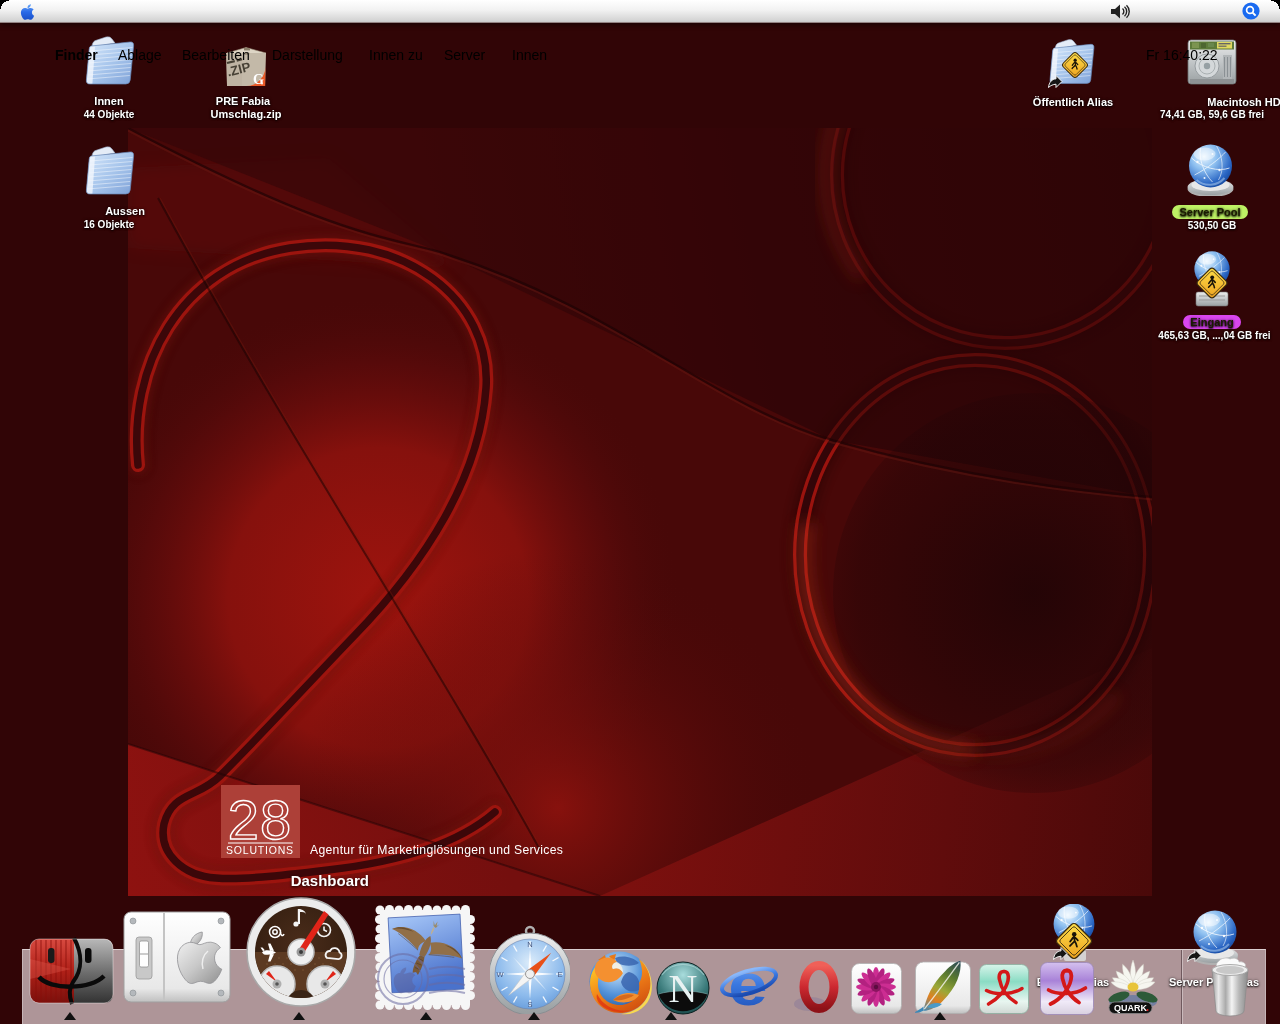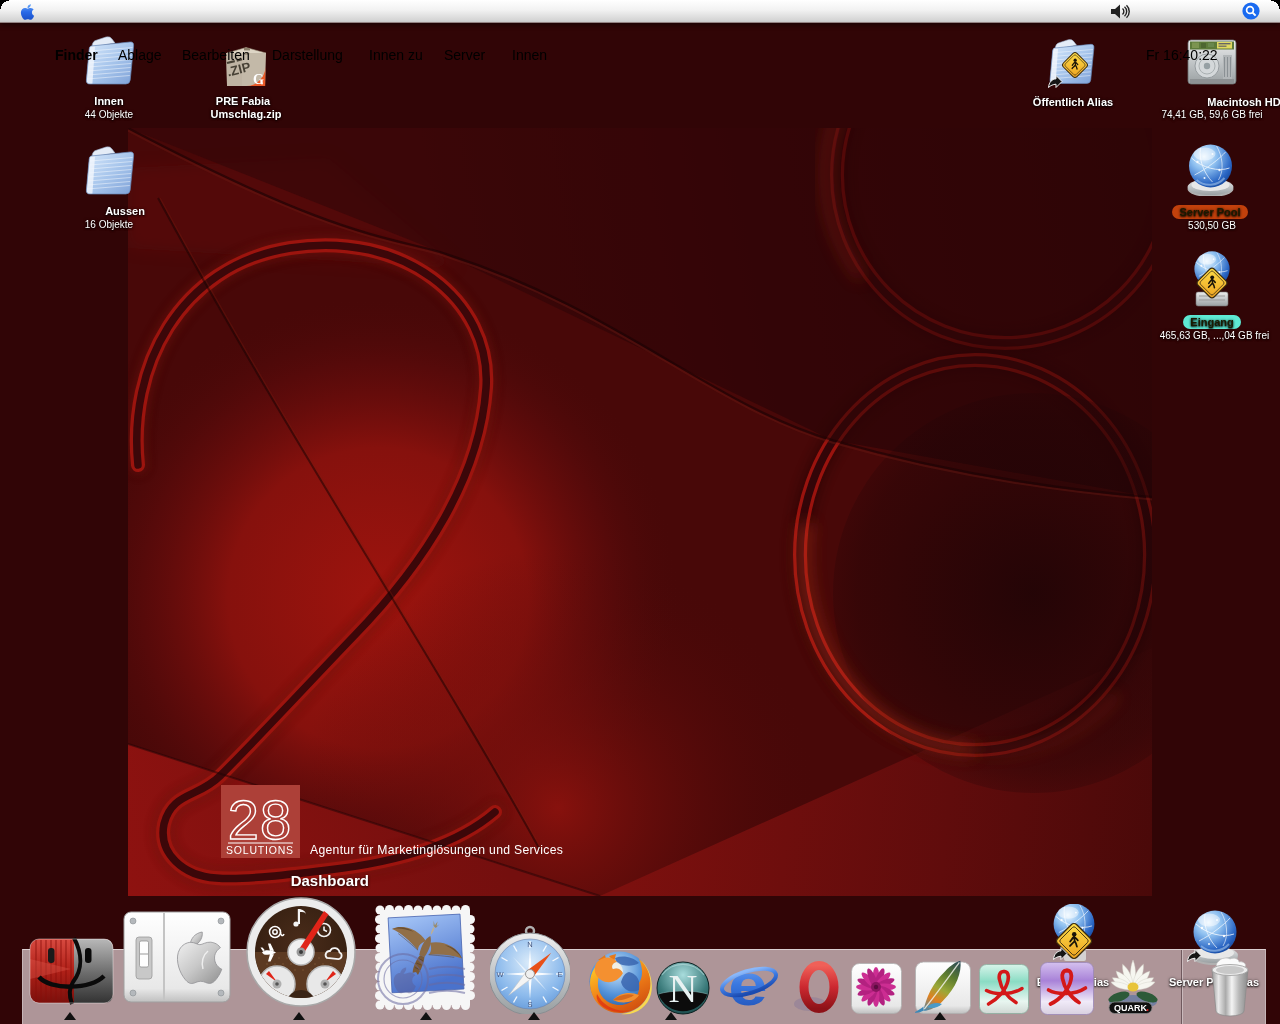--- a/index.html
+++ b/index.html
@@ -5,21 +5,21 @@
 html,body{margin:0;padding:0;}
 body{width:1280px;height:1024px;overflow:hidden;background:#310506;font-family:"Liberation Sans",sans-serif;position:relative;-webkit-font-smoothing:antialiased;}
 #wall{position:absolute;left:128px;top:128px;width:1024px;height:768px;}
 #menubar{position:absolute;left:0;top:0;width:1280px;height:22px;background:linear-gradient(#ffffff,#f2f2f2 45%,#d6d6d6 90%,#cccccc);border-bottom:1px solid rgba(60,30,30,.55);box-shadow:0 2px 5px rgba(0,0,0,.45);z-index:50;}
 .mi{position:absolute;top:3px;font-size:14px;color:#000;margin-top:44px;}
 .corner{position:absolute;width:9px;height:9px;z-index:60;}
 #ctl{left:0;top:0;background:radial-gradient(circle at 100% 100%,rgba(0,0,0,0) 8px,#000 8px);}
 #ctr{right:0;top:0;background:radial-gradient(circle at 0% 100%,rgba(0,0,0,0) 8px,#000 8px);}
 .dicon{position:absolute;z-index:10;}
 .dlab{position:absolute;z-index:10;color:#fff;font-size:11px;font-weight:bold;text-align:center;text-shadow:0 1px 2px rgba(0,0,0,.95),0 0 3px rgba(0,0,0,.6);white-space:nowrap;}
-.dinfo{position:absolute;z-index:10;color:#fff;font-size:10px;font-weight:normal;text-align:center;text-shadow:0 1px 2px rgba(0,0,0,.95),0 0 3px rgba(0,0,0,.6);white-space:nowrap;}
+.dinfo{position:absolute;z-index:10;color:#fff;font-size:10px;font-weight:bold;text-align:center;text-shadow:0 1px 2px rgba(0,0,0,.95),0 0 3px rgba(0,0,0,.6);white-space:nowrap;}
 .pill{display:inline-block;padding:0 7px;border-radius:8px;color:#1a1a00;height:14px;line-height:14px;}
 #dockbg{position:absolute;left:22px;top:949px;width:1242px;height:75px;background:rgba(202,182,184,.82);border-top:1px solid rgba(255,255,255,.55);border-left:1px solid rgba(255,255,255,.3);border-right:1px solid rgba(255,255,255,.3);z-index:20;}
 #docksep{position:absolute;left:1181px;top:950px;width:1px;height:74px;background:rgba(70,50,55,.6);box-shadow:1px 0 0 rgba(255,255,255,.35);z-index:21;}
 .dock{position:absolute;z-index:25;}
 .bdock{position:absolute;z-index:22;}
 .tri{position:absolute;width:0;height:0;border-left:6px solid transparent;border-right:6px solid transparent;border-bottom:8px solid #111;z-index:26;}
 #dashlab{position:absolute;left:229px;top:872px;width:140px;text-align:right;color:#fff;font-size:15px;font-weight:bold;text-shadow:0 1px 3px rgba(0,0,0,.9);z-index:12;}
 </style>
 </head>
 <body>
@@ -261,34 +261,34 @@
 <div class="dlab" style="left:1184px;top:96px;width:120px">Macintosh HD</div>
 <div class="dinfo" style="left:1142px;top:109px;width:140px">74,41 GB, 59,6 GB frei</div>
 <svg class="dicon" style="left:1182px;top:142px" width="57" height="54" viewBox="0 0 57 54">
 <g transform="translate(28.5,44)">
       <use href="#srvbase"></use>
     </g>
 <g transform="translate(28.5,24)">
       <use href="#globe"></use>
     </g>
 </svg>
-<div class="dlab" style="left:1150px;top:205px;width:120px"><span class="pill" style="background:#c2410c">Server Pool</span></div>
+<div class="dlab" style="left:1150px;top:205px;width:120px"><span class="pill" style="background:#bef264">Server Pool</span></div>
 <div class="dinfo" style="left:1152px;top:220px;width:120px">530,50 GB</div>
 <svg class="dicon" style="left:1188px;top:250px" width="48" height="62" viewBox="0 0 48 62">
 <rect x="8" y="42" width="32" height="14" rx="2" fill="url(#gMetal)" stroke="#777" stroke-width="0.6"></rect>
 <line x1="11" y1="46" x2="37" y2="46" stroke="#999" stroke-width="1"></line>
     <line x1="11" y1="50" x2="37" y2="50" stroke="#999" stroke-width="1"></line>
 <g transform="translate(24,19) scale(0.82)">
       <use href="#globe"></use>
     </g>
 <g transform="translate(24,33) scale(0.95)">
       <use href="#sign"></use>
     </g>
 </svg>
-<div class="dlab" style="left:1152px;top:315px;width:120px"><span class="pill" style="background:#5eead4">Eingang</span></div>
+<div class="dlab" style="left:1152px;top:315px;width:120px"><span class="pill" style="background:#d946ef">Eingang</span></div>
 <div class="dinfo" style="left:1142px;top:330px;width:145px">465,63 GB, ...,04 GB frei</div>
 
 <div id="dockbg"></div>
 <div id="docksep"></div>
 <div id="dashlab">Dashboard</div>
 <svg class="bdock" style="left:1050px;top:904px" width="48" height="60" viewBox="0 0 48 60">
 <rect x="14" y="46" width="22" height="11" rx="2" fill="#d8d8d8" opacity="0.9"></rect>
 <g transform="translate(24,20) scale(0.95)">
       <use href="#globe"></use>
     </g>

